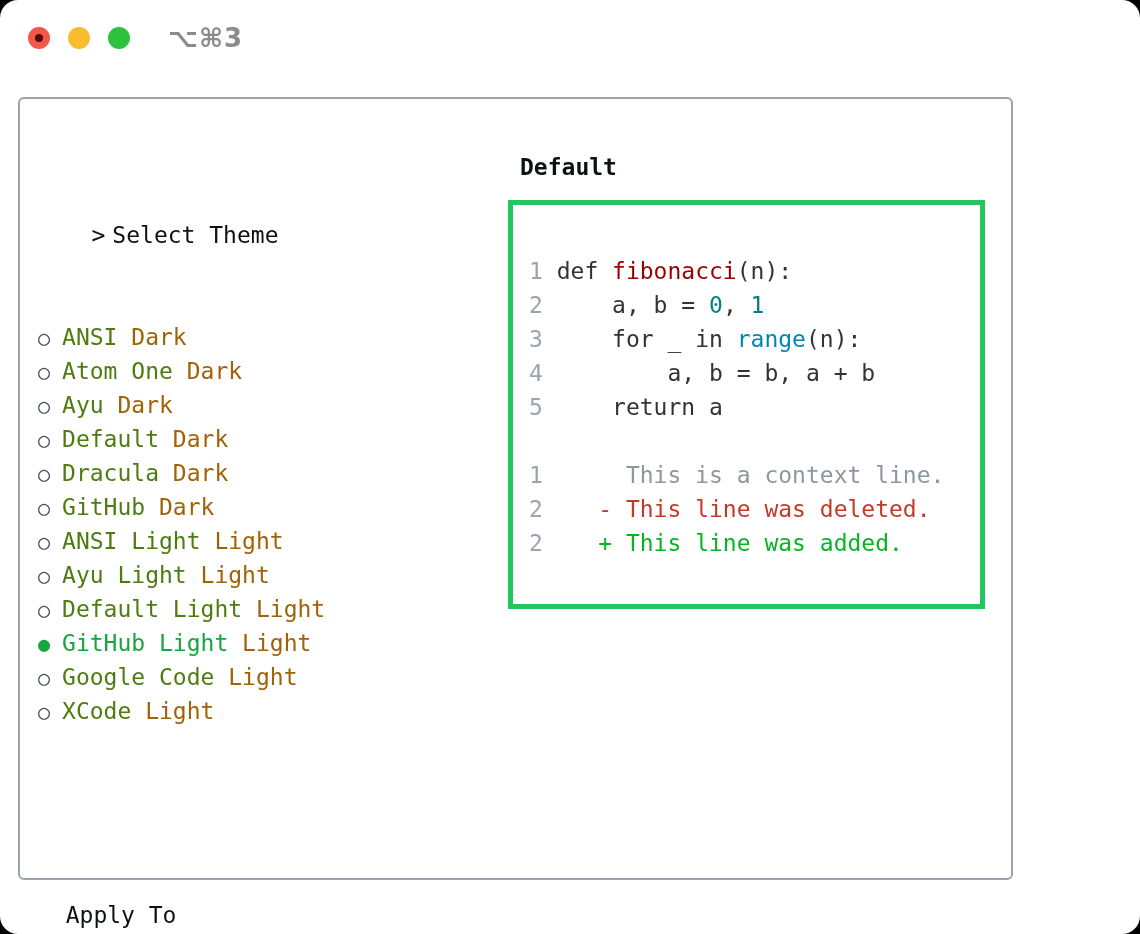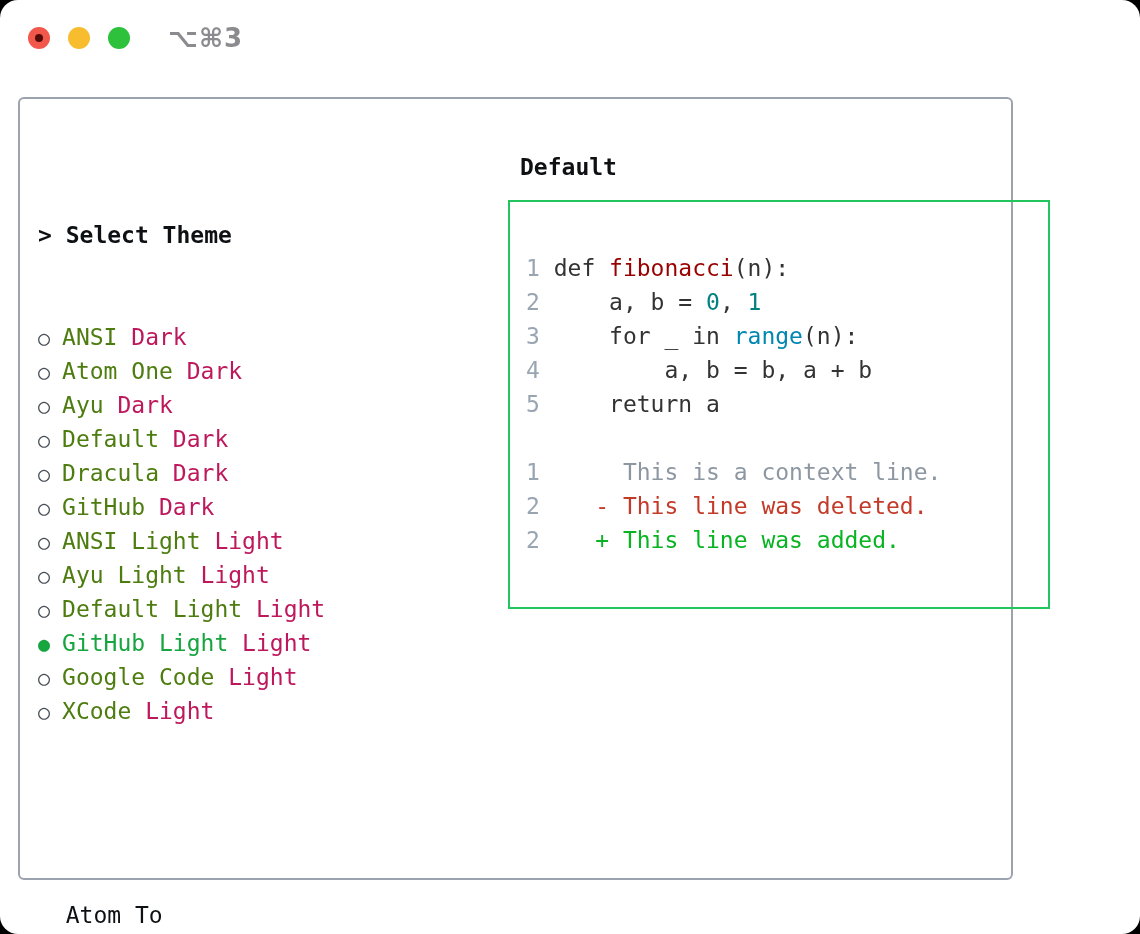--- a/index.html
+++ b/index.html
@@ -13,31 +13,31 @@
   .shortcut{margin-left:20px;font-family:"DejaVu Sans",sans-serif;font-weight:700;font-size:26px;color:#8b8b8f;letter-spacing:1px;}
 
   
   .panel{position:absolute;left:18px;top:97px;width:995px;height:783px;box-sizing:border-box;
          border:2px solid #9aa3ae;border-radius:6px;background:#fff;
          font-family:"DejaVu Sans Mono",monospace;font-size:23px;line-height:34px;color:#333;}
 
   .left-col{position:absolute;left:18px;top:51px;white-space:pre;}
   .row{height:34px;}
   .mk{display:inline-block;width:2ch;}
-  .row-header{font-weight:700;color:#0e1114;}
+  .row-header{font-weight:400;color:#0e1114;text-align:center;}
   .row-header .mk{color:#0e1114;}
   .theme-row .name{color:#4d7c0f;}
   .theme-row .mk{color:#464d55;font-size:20px;}
-  .theme-row .variant{color:#be185d;}
+  .theme-row .variant{color:#a16207;}
   .theme-row.sel .name,.theme-row.sel .mk{color:#17a53f;}
   .apply-header{color:#0e1114;}
 
   .right-col{position:absolute;left:488px;top:51px;}
   .preview-title{padding-left:12px;font-weight:700;color:#0e1114;height:34px;}
-  .pbox{margin-top:16px;width:542px;height:409px;box-sizing:border-box;border:2px solid #22c55e;
+  .pbox{margin-top:16px;width:477px;height:409px;box-sizing:border-box;border:5px solid #22c55e;
         padding:49px 0 0 16px;white-space:pre;overflow:hidden;}
   .pline{height:34px;}
   .ln{display:inline-block;width:2ch;}
 </style>
 </head>
 <body>
 
 <div class="screen">
   <div class="window">
 
@@ -51,21 +51,21 @@
         </div>
       <span class="shortcut">⌥⌘3</span>
     </div>
 
     <div class="panel">
 
       <div class="left-col">
         <div class="row row-header"><span class="mk">&gt;</span><span>Select Theme</span></div>
         <div id="theme-rows"><div class="row theme-row"><span class="mk">○</span><span class="name">ANSI</span><span class="variant"> Dark</span></div><div class="row theme-row"><span class="mk">○</span><span class="name">Atom One</span><span class="variant"> Dark</span></div><div class="row theme-row"><span class="mk">○</span><span class="name">Ayu</span><span class="variant"> Dark</span></div><div class="row theme-row"><span class="mk">○</span><span class="name">Default</span><span class="variant"> Dark</span></div><div class="row theme-row"><span class="mk">○</span><span class="name">Dracula</span><span class="variant"> Dark</span></div><div class="row theme-row"><span class="mk">○</span><span class="name">GitHub</span><span class="variant"> Dark</span></div><div class="row theme-row"><span class="mk">○</span><span class="name">ANSI Light</span><span class="variant"> Light</span></div><div class="row theme-row"><span class="mk">○</span><span class="name">Ayu Light</span><span class="variant"> Light</span></div><div class="row theme-row"><span class="mk">○</span><span class="name">Default Light</span><span class="variant"> Light</span></div><div class="row theme-row sel"><span class="mk">●</span><span class="name">GitHub Light</span><span class="variant"> Light</span></div><div class="row theme-row"><span class="mk">○</span><span class="name">Google Code</span><span class="variant"> Light</span></div><div class="row theme-row"><span class="mk">○</span><span class="name">XCode</span><span class="variant"> Light</span></div></div>
         <div class="row"> </div>
-        <div class="row apply-header"><span class="mk"></span><span>Atom To</span></div>
+        <div class="row apply-header"><span class="mk"></span><span>Apply To</span></div>
         
         
         
       </div>
 
       <div class="right-col">
         <div class="preview-title">Default</div>
         <div class="pbox" id="pbox"><div class="pline"><span class="ln" style="color: rgb(154, 165, 178);">1</span><span style="color: rgb(51, 51, 51);">def </span><span style="color: rgb(153, 0, 0);">fibonacci</span><span style="color: rgb(51, 51, 51);">(n):</span></div><div class="pline"><span class="ln" style="color: rgb(154, 165, 178);">2</span><span style="color: rgb(51, 51, 51);">    a, b = </span><span style="color: rgb(0, 128, 128);">0</span><span style="color: rgb(51, 51, 51);">, </span><span style="color: rgb(0, 128, 128);">1</span></div><div class="pline"><span class="ln" style="color: rgb(154, 165, 178);">3</span><span style="color: rgb(51, 51, 51);">    for _ in </span><span style="color: rgb(0, 134, 179);">range</span><span style="color: rgb(51, 51, 51);">(n):</span></div><div class="pline"><span class="ln" style="color: rgb(154, 165, 178);">4</span><span style="color: rgb(51, 51, 51);">        a, b = b, a + b</span></div><div class="pline"><span class="ln" style="color: rgb(154, 165, 178);">5</span><span style="color: rgb(51, 51, 51);">    return a</span></div><div class="pline"><span class="ln" style="color: rgb(154, 165, 178);"></span></div><div class="pline"><span class="ln" style="color: rgb(154, 165, 178);">1</span><span style="color: rgb(141, 151, 161);">     This is a context line.</span></div><div class="pline"><span class="ln" style="color: rgb(154, 165, 178);">2</span><span style="color: rgb(196, 58, 40);">   - This line was deleted.</span></div><div class="pline"><span class="ln" style="color: rgb(154, 165, 178);">2</span><span style="color: rgb(9, 180, 35);">   + This line was added.</span></div></div>
       </div>
 

